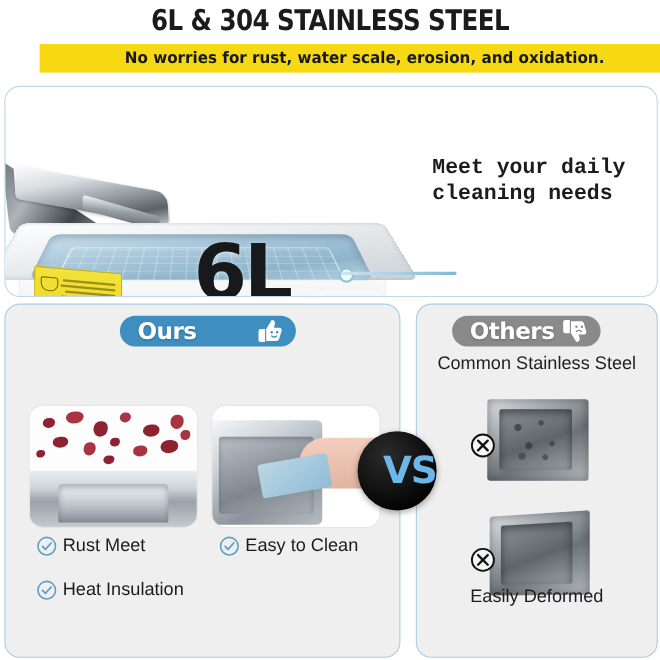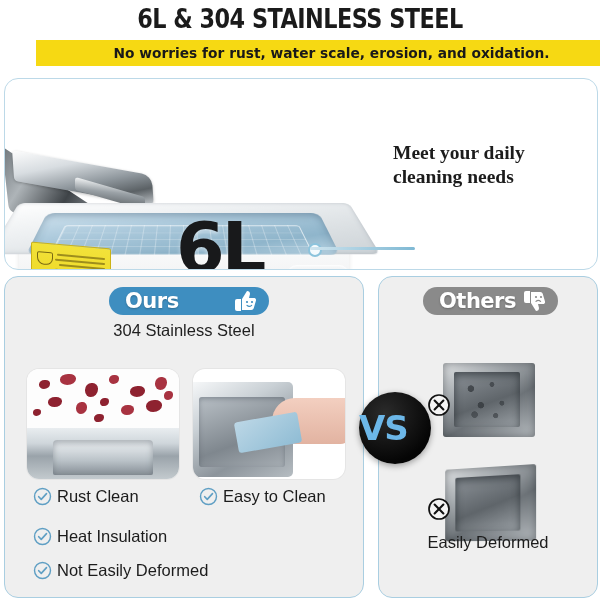--- a/index.html
+++ b/index.html
@@ -42,21 +42,21 @@
     position:absolute;left:4px;top:78px;width:592px;height:190px;
     border:1.5px solid #bcd9e8;border-radius:14px;
     background:#ffffff;
     overflow:hidden;
   }
   .hero-text{
     position:absolute;right:14px;top:62px;width:190px;
     text-align:left;
     font-size:19.5px;font-weight:bold;line-height:1.22;
     color:#1c1c1c;
-    font-family:Liberation Serif, serif;
+    font-family:Liberation Mono, monospace;
   }
   
   .callout-line{
     position:absolute;left:305px;top:168px;width:105px;height:3px;
     background:linear-gradient(to right,#cfe4ee,#7fb9d4);
     border-radius:2px;
   }
   .callout-dot{
     position:absolute;left:303px;top:164px;width:10px;height:10px;
     border-radius:50%;background:#f4fafd;border:2px solid #8cc3dc;
@@ -158,21 +158,21 @@
   .panel-others{
     position:absolute;left:378px;top:276px;width:218px;height:320px;
     border:1.5px solid #a9cee1;border-radius:14px;background:#efefef;
   }
 
   .badge{
     position:absolute;display:flex;align-items:center;
     height:28px;border-radius:14px;padding:0 10px 0 16px;
   }
   .badge-ours{left:104px;top:10px;background:#3e8ec0;gap:48px;}
-  .badge-others{left:44px;top:10px;background:#8a8a8a;}
+  .badge-others{left:32px;top:10px;background:#8a8a8a;}
   .badge span.txt{
     font-size:21px;font-weight:bold;color:#ffffff;
     font-family:"DejaVu Sans", sans-serif;
     text-shadow:0 1px 2px rgba(0,0,0,.25);
     letter-spacing:-0.5px;
   }
   .thumb{width:26px;height:24px;margin-left:6px;position:relative;}
   .thumb svg{display:block;}
   .sub-h{
     position:absolute;left:0;top:44px;width:100%;text-align:center;
@@ -269,24 +269,24 @@
   }
   .ocap{
     position:absolute;left:0;width:100%;text-align:center;
     font-size:16.5px;color:#1c1c1c;
     font-family:"Liberation Sans", sans-serif;
   }
   .ocap-rust{top:168px;}
   .ocap-def{top:256px;}
 
   .vs{
-    position:absolute;left:359px;top:392px;width:72px;height:72px;
+    position:absolute;left:325px;top:392px;width:72px;height:72px;
     border-radius:50%;
     background:radial-gradient(circle at 36% 30%,#2b2b2b,#050505 72%);
-    display:flex;align-items:center;justify-content:flex-start;
+    display:flex;align-items:center;justify-content:flex-end;
     z-index:9;
     box-shadow:0 2px 6px rgba(0,0,0,.35);
   }
   .vs span{
     font-size:34px;font-weight:bold;color:#6cb7e8;
     font-family:"DejaVu Sans", sans-serif;
     letter-spacing:-1px;
   }
 </style>
 </head>
@@ -336,21 +336,20 @@
       <span class="thumb">
         <svg viewBox="0 0 26 24" width="26" height="24">
           <path d="M4 10h4v12H4a2 2 0 0 1-2-2v-8a2 2 0 0 1 2-2z" fill="#fff"></path>
           <path d="M9 10l5-8c2 0 3 1 3 3l-1 4h5c1.4 0 2.4 1.2 2 2.6l-2.2 7.4c-.3 1.2-1.3 2-2.5 2H9V10z" fill="#fff"></path>
           <circle cx="14" cy="13" r="1.1" fill="#3e8ec0"></circle>
           <circle cx="19" cy="13" r="1.1" fill="#3e8ec0"></circle>
           <path d="M14 16.4c1.2 1.1 3.3 1.1 4.6 0" stroke="#3e8ec0" stroke-width="1.2" fill="none" stroke-linecap="round"></path>
         </svg>
       </span>
     </div>
-    <div class="sub-h">304 Stainless Steel</div>
 
     <div class="ph ph-rust">
       <div class="rust-top">
         <span class="spot" style="left:8%;top:18%;width:11px;height:9px;"></span>
         <span class="spot l" style="left:22%;top:8%;width:16px;height:11px;"></span>
         <span class="spot" style="left:38%;top:22%;width:13px;height:14px;"></span>
         <span class="spot l" style="left:54%;top:10%;width:10px;height:9px;"></span>
         <span class="spot" style="left:68%;top:26%;width:15px;height:11px;"></span>
         <span class="spot l" style="left:84%;top:12%;width:12px;height:13px;"></span>
         <span class="spot" style="left:14%;top:44%;width:14px;height:10px;"></span>
@@ -369,62 +368,56 @@
       <div class="clean-tank"></div>
       <div class="hand"></div>
       <div class="cloth"></div>
     </div>
 
     <div class="feat f1">
       <svg class="ck" viewBox="0 0 20 20">
         <circle cx="10" cy="10" r="8.4" fill="none" stroke="#5f9fc4" stroke-width="1.5"></circle>
         <path d="M6 10.2l2.7 2.8L14.2 7" fill="none" stroke="#5f9fc4" stroke-width="1.7" stroke-linecap="round" stroke-linejoin="round"></path>
       </svg>
-      <span>Rust Clean</span>
+      <span>Rust Meet</span>
     </div>
 
     <div class="feat f3">
       <svg class="ck" viewBox="0 0 20 20">
         <circle cx="10" cy="10" r="8.4" fill="none" stroke="#5f9fc4" stroke-width="1.5"></circle>
         <path d="M6 10.2l2.7 2.8L14.2 7" fill="none" stroke="#5f9fc4" stroke-width="1.7" stroke-linecap="round" stroke-linejoin="round"></path>
       </svg>
       <span>Heat Insulation</span>
     </div>
 
     <div class="feat f2">
       <svg class="ck" viewBox="0 0 20 20">
         <circle cx="10" cy="10" r="8.4" fill="none" stroke="#5f9fc4" stroke-width="1.5"></circle>
         <path d="M6 10.2l2.7 2.8L14.2 7" fill="none" stroke="#5f9fc4" stroke-width="1.7" stroke-linecap="round" stroke-linejoin="round"></path>
       </svg>
       <span>Easy to Clean</span>
     </div>
 
-    <div class="feat f4">
-      <svg class="ck" viewBox="0 0 20 20">
-        <circle cx="10" cy="10" r="8.4" fill="none" stroke="#5f9fc4" stroke-width="1.5"></circle>
-        <path d="M6 10.2l2.7 2.8L14.2 7" fill="none" stroke="#5f9fc4" stroke-width="1.7" stroke-linecap="round" stroke-linejoin="round"></path>
-      </svg>
-      <span>Not Easily Deformed</span>
-    </div>
   </div>
 
   <div class="panel-others">
 
     <div class="badge badge-others">
       <span class="txt">Others</span>
       <span class="thumb">
         <svg viewBox="0 0 26 24" width="26" height="24">
           <path d="M4 2h4v12H4a2 2 0 0 1-2-2V4a2 2 0 0 1 2-2z" fill="#fff"></path>
           <path d="M9 14l5 8c2 0 3-1 3-3l-1-4h5c1.4 0 2.4-1.2 2-2.6L20.8 5C20.5 3.8 19.5 3 18.3 3H9v11z" fill="#fff"></path>
           <circle cx="14" cy="8" r="1.1" fill="#8a8a8a"></circle>
           <circle cx="19" cy="8" r="1.1" fill="#8a8a8a"></circle>
           <path d="M14 12.4c1.2-1.1 3.3-1.1 4.6 0" stroke="#8a8a8a" stroke-width="1.2" fill="none" stroke-linecap="round"></path>
         </svg>
       </span>
     </div>
+    <div class="sub-h">Common Stainless Steel</div>
 
     <div class="obox obox-rust">
       <div class="metal corroded"></div>
       <svg class="xm" viewBox="0 0 24 24">
         <circle cx="12" cy="12" r="10" fill="#f4f4f4" stroke="#111" stroke-width="1.7"></circle>
         <path d="M7.6 7.6l8.8 8.8M16.4 7.6l-8.8 8.8" stroke="#111" stroke-width="2.1" stroke-linecap="round"></path>
       </svg>
     </div>
 
     <div class="obox obox-def">

